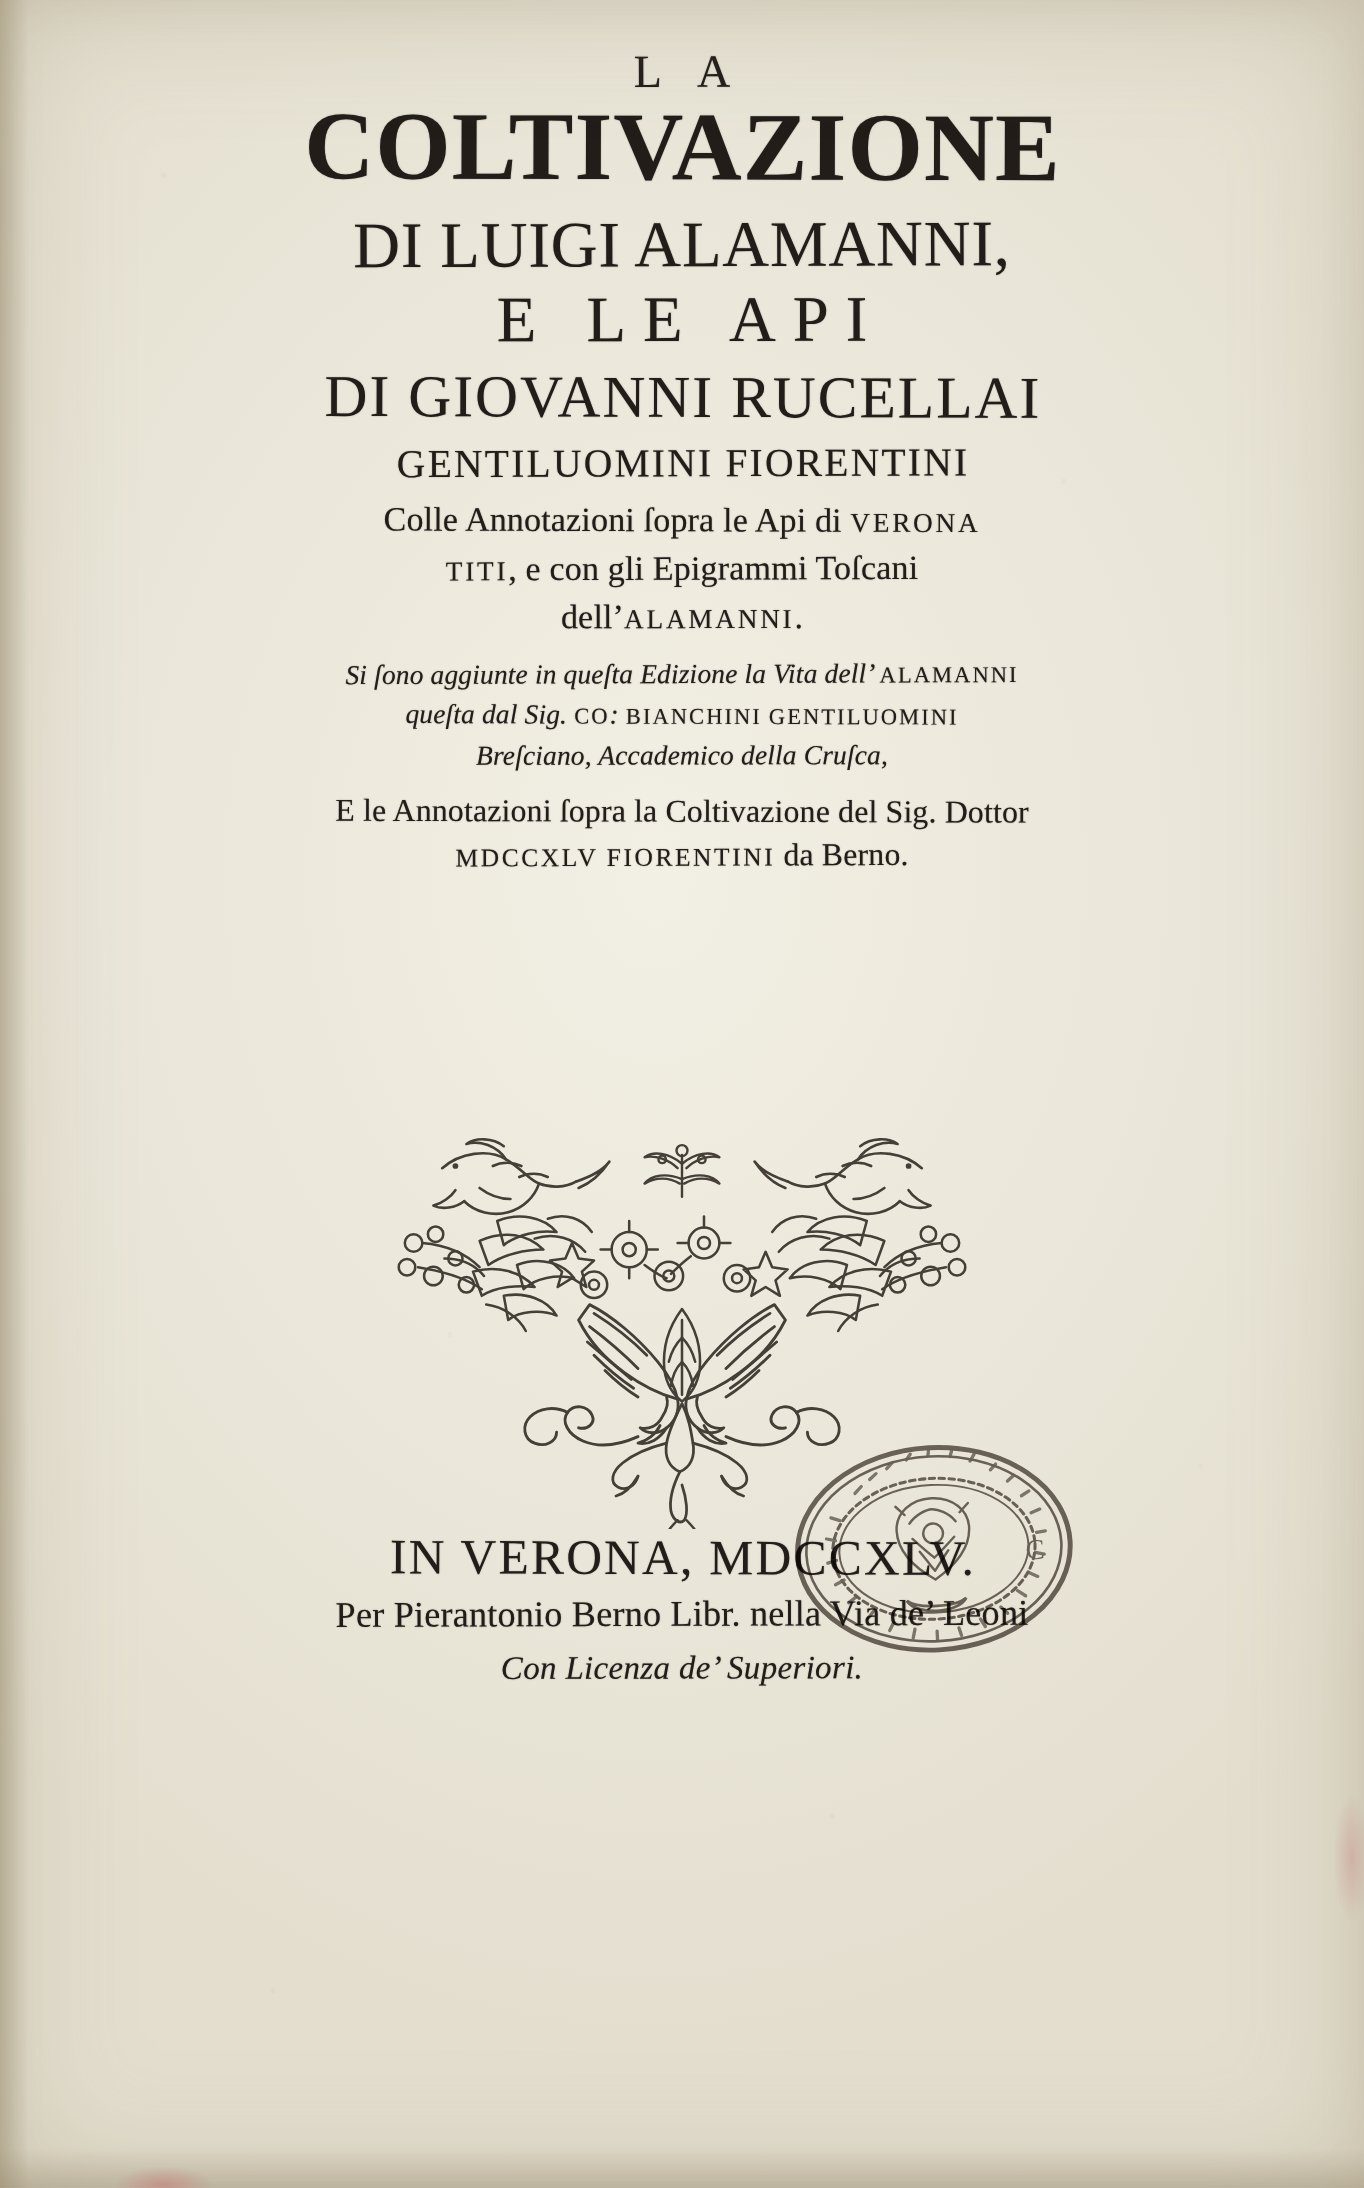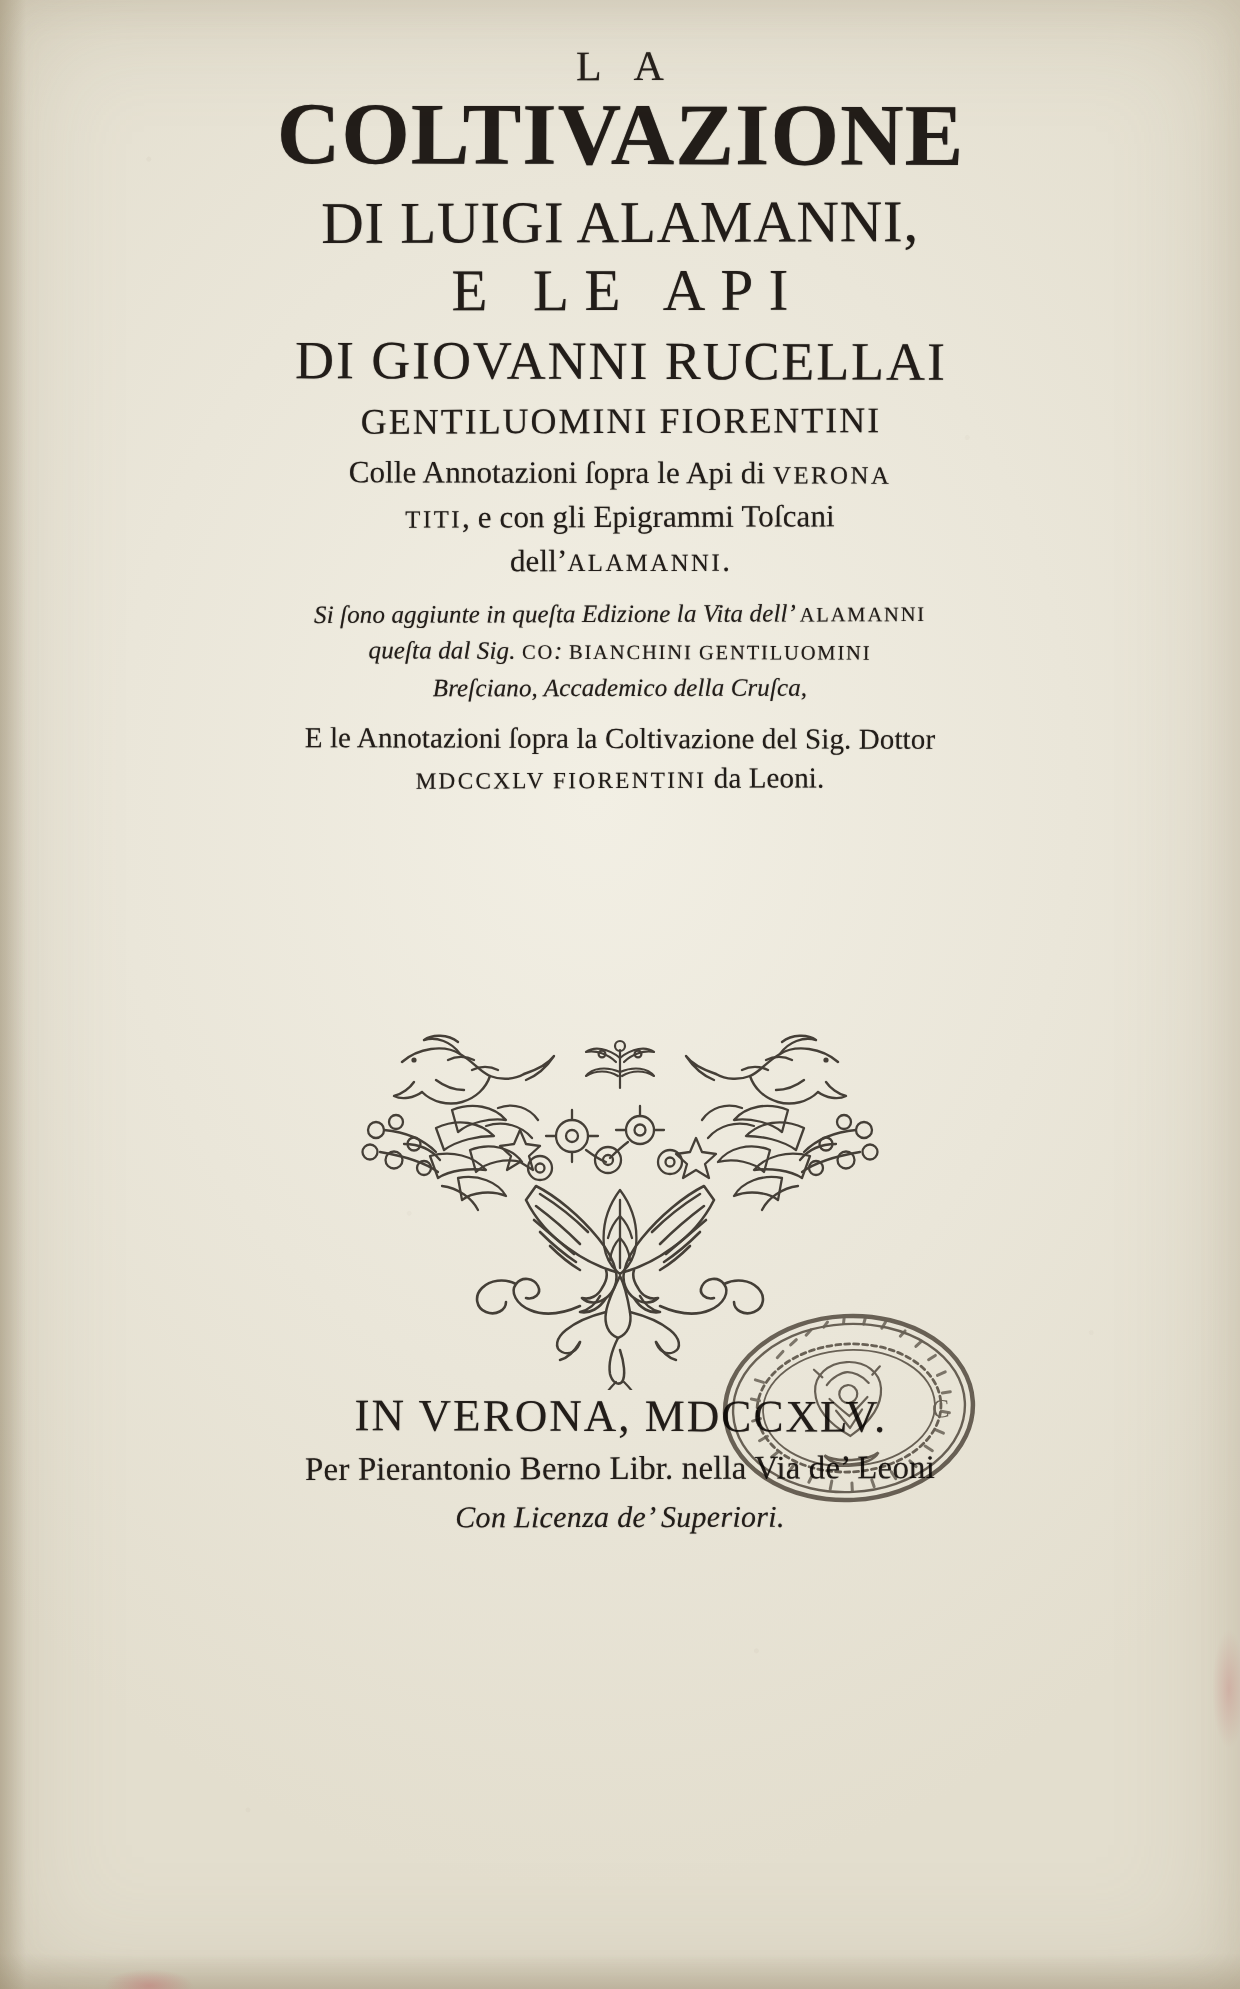--- a/index.html
+++ b/index.html
@@ -141,21 +141,21 @@
   <div class="abs line l-ital tilt1" style="top:600px;">
     <span>Si ſono aggiunte in queſta Edizione la Vita dell’ </span><span class="sc">ALAMANNI</span>
   </div>
   <div class="abs line l-ital tilt2" style="top:637px;">
     <span>queſta dal Sig. </span><span class="sc">CO</span><span>: </span><span class="sc">BIANCHINI</span><span> </span><span class="sc">GENTILUOMINI</span>
   </div>
   <div class="abs line l-ital tilt3" style="top:674px;">Breſciano, Accademico della Cruſca,</div>
 
   <div class="abs line l-note2 tilt2" style="top:722px;">E le Annotazioni ſopra la Coltivazione del Sig. Dottor</div>
   <div class="abs line l-note2 tilt1" style="top:762px;">
-    <span class="sc">MDCCXLV</span><span> </span><span class="sc">FIORENTINI</span><span> da Leoni.</span>
+    <span class="sc">MDCCXLV</span><span> </span><span class="sc">FIORENTINI</span><span> da Berno.</span>
   </div>
 
   <div id="ornament">
     <svg viewBox="0 0 560 380" xmlns="http://www.w3.org/2000/svg">
       <g fill="none" stroke="#2e2821" stroke-width="2.6" stroke-linecap="round" stroke-linejoin="round">
 
         <g stroke-width="2.4">
           <path d="M62 52 C78 38 104 34 120 44 C134 52 140 62 150 66 C160 70 174 70 184 64"></path>
           <path d="M120 44 C112 32 96 26 84 30 C92 24 108 24 118 32"></path>
           <path d="M150 66 C146 78 136 88 122 92 C108 96 92 92 82 82"></path>

